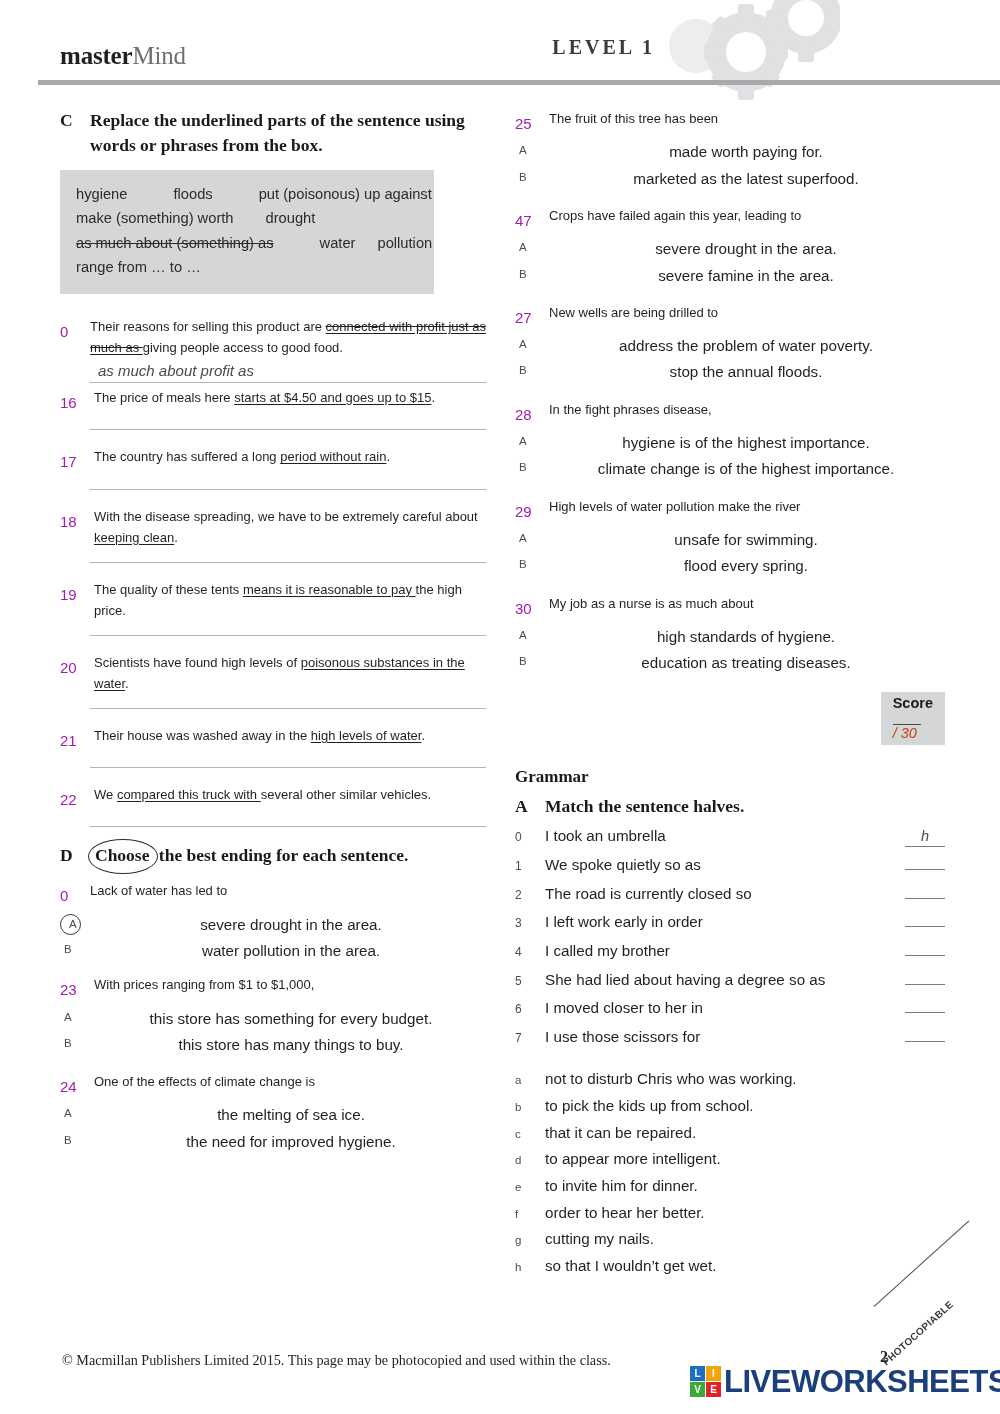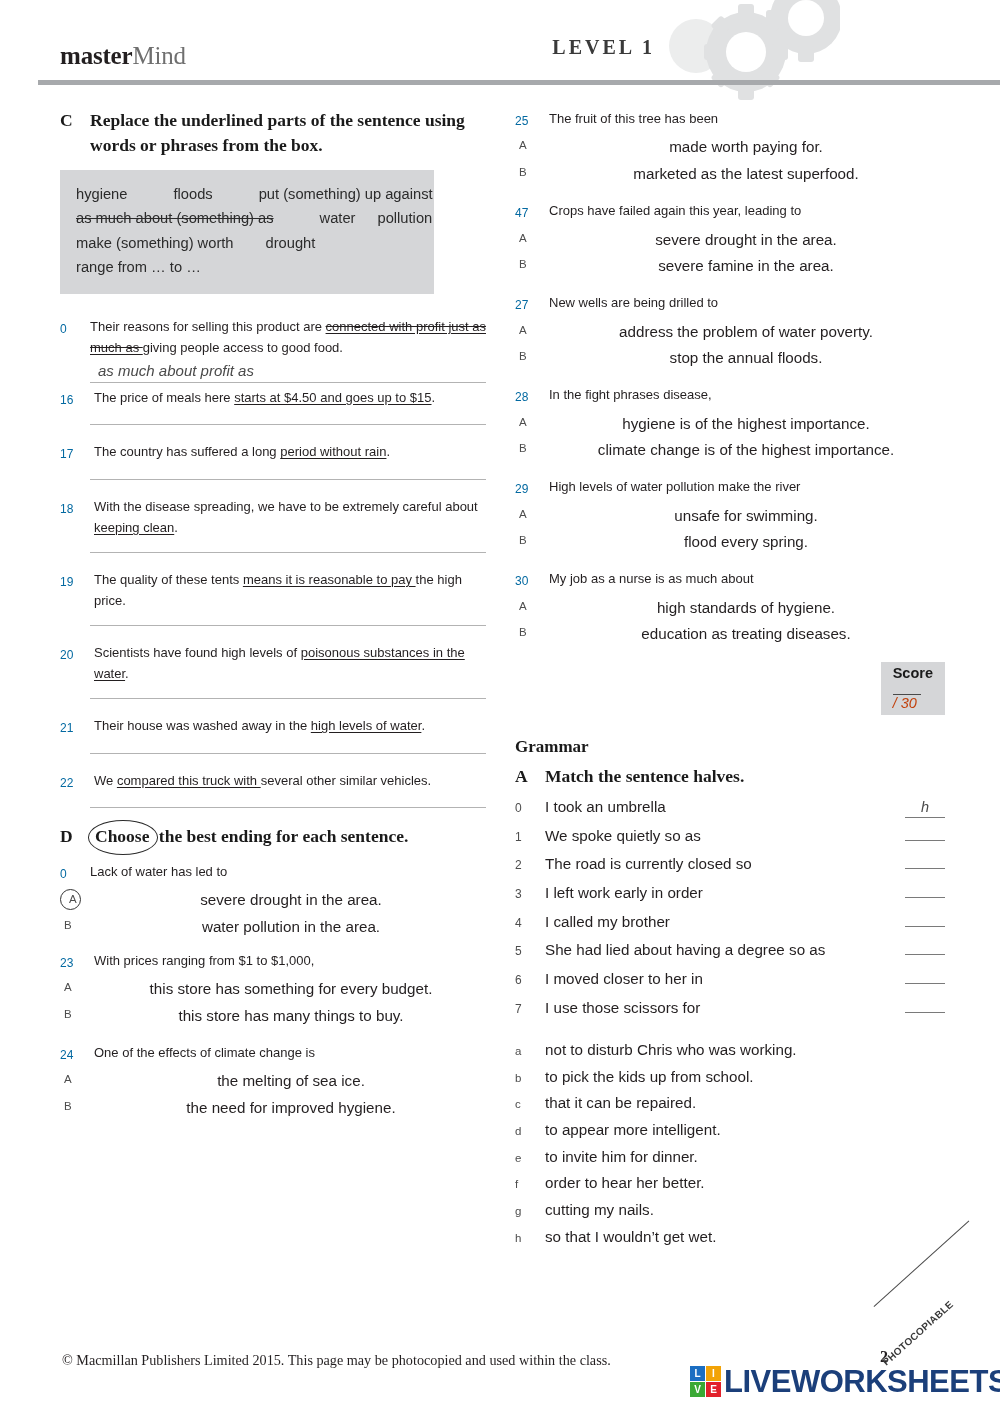--- a/index.html
+++ b/index.html
@@ -135,22 +135,22 @@
 
   
   .q {
     display: flex;
     align-items: flex-start;
     margin-bottom: 4px;
   }
   .q-num {
     flex: 0 0 30px;
     width: 30px;
-    font-size: 12px;
-    color: #0369a1;
+    font-size: 15px;
+    color: #a21caf;
     line-height: 1.62;
     padding-top: 4px;
   }
   .q-num.wide { flex: 0 0 34px; width: 34px; }
   .q-text {
     flex: 1 1 auto;
     font-size: 13px;
     line-height: 1.62;
     color: #231f20;
   }
@@ -407,27 +407,27 @@
 
   <div class="col-left">
 
     <div class="ex-heading">
       <span class="ex-letter">C</span>
       <span class="ex-title">Replace the underlined parts of the sentence using words or phrases from the box.</span>
     </div>
 
     <div class="wordbox">
       <div class="wb-row">
-        <span class="wb-word">hygiene</span><span class="wb-gap-l"></span><span class="wb-word">floods</span><span class="wb-gap-l"></span><span class="wb-word">put (something) up against</span>
+        <span class="wb-word">hygiene</span><span class="wb-gap-l"></span><span class="wb-word">floods</span><span class="wb-gap-l"></span><span class="wb-word">put (poisonous) up against</span>
+      </div>
+      <div class="wb-row">
+        <span class="wb-word">make (something) worth</span><span class="wb-gap-m"></span><span class="wb-word">drought</span>
       </div>
       <div class="wb-row">
         <span class="wb-word wb-strike">as much about (something) as</span><span class="wb-gap-l"></span><span class="wb-word">water</span><span class="wb-gap-s"></span><span class="wb-word">pollution</span>
-      </div>
-      <div class="wb-row">
-        <span class="wb-word">make (something) worth</span><span class="wb-gap-m"></span><span class="wb-word">drought</span>
       </div>
       <div class="wb-row">
         <span class="wb-word">range from … to …</span>
       </div>
     </div>
 
     <div class="q-block">
       <div class="q">
         <div class="q-num">0</div>
         <div class="q-text"><span>Their reasons for selling this product are </span><span class="both">connected with profit just as much as </span><span>giving people access to good  food.</span></div>

